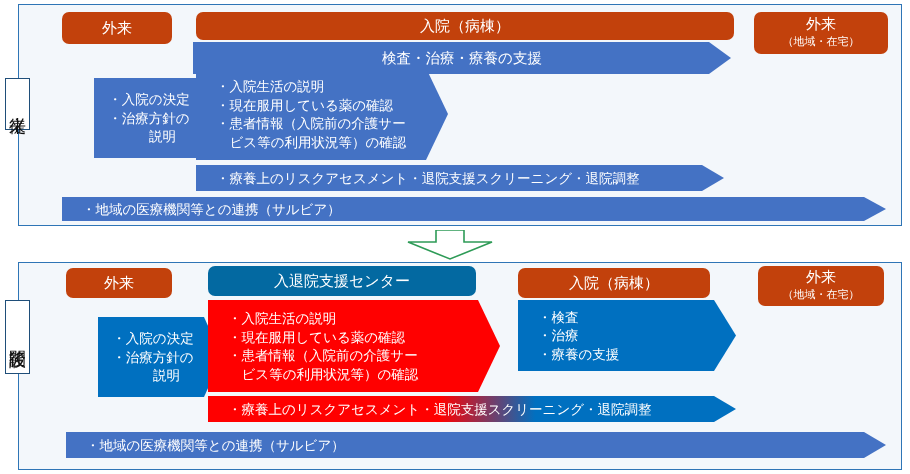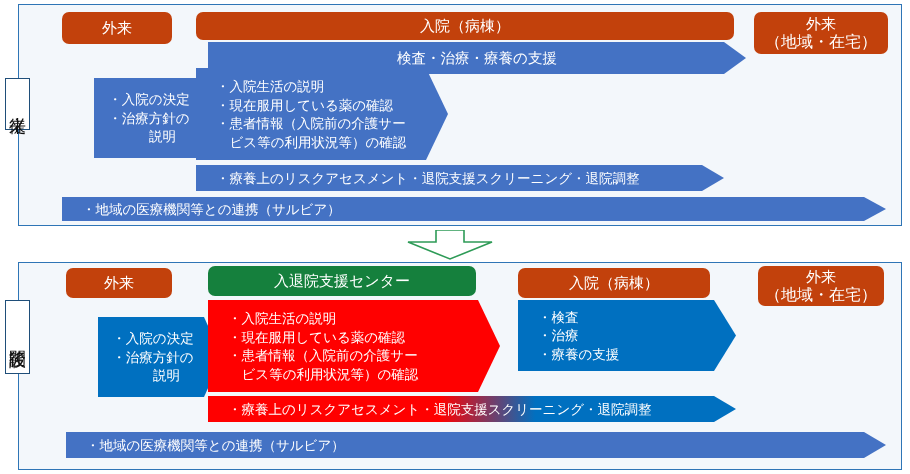--- a/index.html
+++ b/index.html
@@ -40,23 +40,23 @@
   
   .pill{
     border-radius:7px;
     color:#ffffff;
     display:flex;align-items:center;justify-content:center;
     text-align:center;
     font-size:15px;
     line-height:15px;
   }
   .pill.blue{background:#c2410c;}
-  .pill.red{background:#15803d;}
+  .pill.red{background:#0369a1;}
   .pill.two-line{flex-direction:column;line-height:15px;}
-  .pill .sub{font-size:16px;margin-top:2px;}
+  .pill .sub{font-size:11px;margin-top:2px;}
 
   
   .chev{
     color:#ffffff;
     display:flex;
     align-items:center;
     box-sizing:border-box;
   }
   .chev.center{justify-content:center;text-align:center;}
   .chev-mid{background:#4472C4;}
@@ -86,21 +86,21 @@
 
 <div class="abs pill blue" style="left:62px;top:12px;width:110px;height:32px;">外来</div>
 
 <div class="abs pill blue" style="left:196px;top:12px;width:538px;height:28px;">入院（病棟）</div>
 
 <div class="abs pill blue two-line" style="left:754px;top:12px;width:134px;height:42px;">
   <span>外来</span>
   <span class="sub">（地域・在宅）</span>
 </div>
 
-<div class="abs chev chev-mid clip-arrow center txt-lg" style="left:208px;top:42px;width:538px;height:32px;font-family:Liberation Serif, serif;">検査・治療・療養の支援</div>
+<div class="abs chev chev-mid clip-arrow center txt-lg" style="left:193px;top:42px;width:538px;height:32px;font-family:Liberation Serif, serif;">検査・治療・療養の支援</div>
 
 <div class="abs chev chev-mid clip-arrow-sm center" style="left:62px;top:78px;width:124px;height:80px;">
   <ul class="list txt" style="width:100%;padding-right:14px;">
     <li>・入院の決定</li>
     <li>・治療方針の</li>
     <li>　　説明</li>
   </ul>
 </div>
 
 <div class="abs chev chev-mid clip-arrow pad-l" style="left:196px;top:68px;width:252px;height:92px;">

